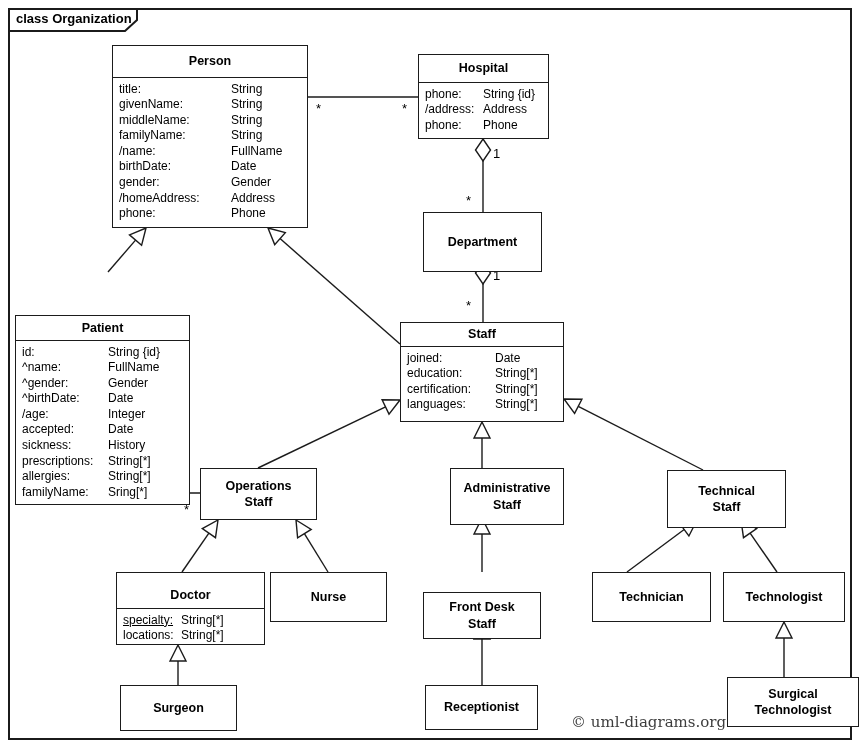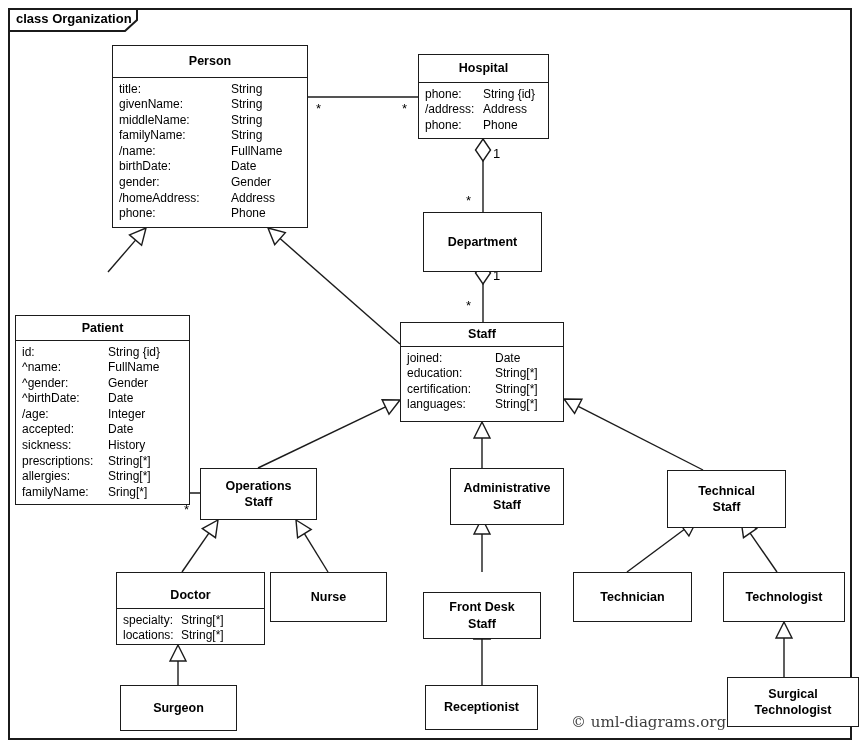--- a/index.html
+++ b/index.html
@@ -141,36 +141,36 @@
         <div class="uml-title abstract full">
           <div>Technical</div>
           <div>Staff</div>
         </div>
       </div>
       <div class="uml-class" style="left: 116px; top: 572px; width: 149px; height: 73px; justify-content: flex-end;">
         <div class="uml-title with-attrs" style="height: 25.5px;">
           <div>Doctor</div>
         </div>
         <div class="uml-attrs">
-          <div><span class="attr-name" style="width: 58px;">specialty:</span><span class="attr-type">String[*]</span></div>
+          <div><span class="attr-name" style="width: 58px; text-decoration: underline;">specialty:</span><span class="attr-type">String[*]</span></div>
           <div><span class="attr-name" style="width: 58px;">locations:</span><span class="attr-type">String[*]</span></div>
         </div>
       </div>
       <div class="uml-class" style="left: 270px; top: 572px; width: 117px; height: 50px;">
         <div class="uml-title full">
           <div>Nurse</div>
         </div>
       </div>
       <div class="uml-class" style="left: 423px; top: 570px; width: 118px; height: 47px; margin-top: 22px;">
         <div class="uml-title full">
           <div>Front Desk</div>
           <div>Staff</div>
         </div>
       </div>
-      <div class="uml-class" style="left: 573px; top: 572px; width: 119px; height: 50px;">
+      <div class="uml-class" style="left: 592px; top: 572px; width: 119px; height: 50px;">
         <div class="uml-title full">
           <div>Technician</div>
         </div>
       </div>
       <div class="uml-class" style="left: 723px; top: 572px; width: 122px; height: 50px;">
         <div class="uml-title full">
           <div>Technologist</div>
         </div>
       </div>
       <div class="uml-class" style="left: 120px; top: 685px; width: 117px; height: 46px;">

